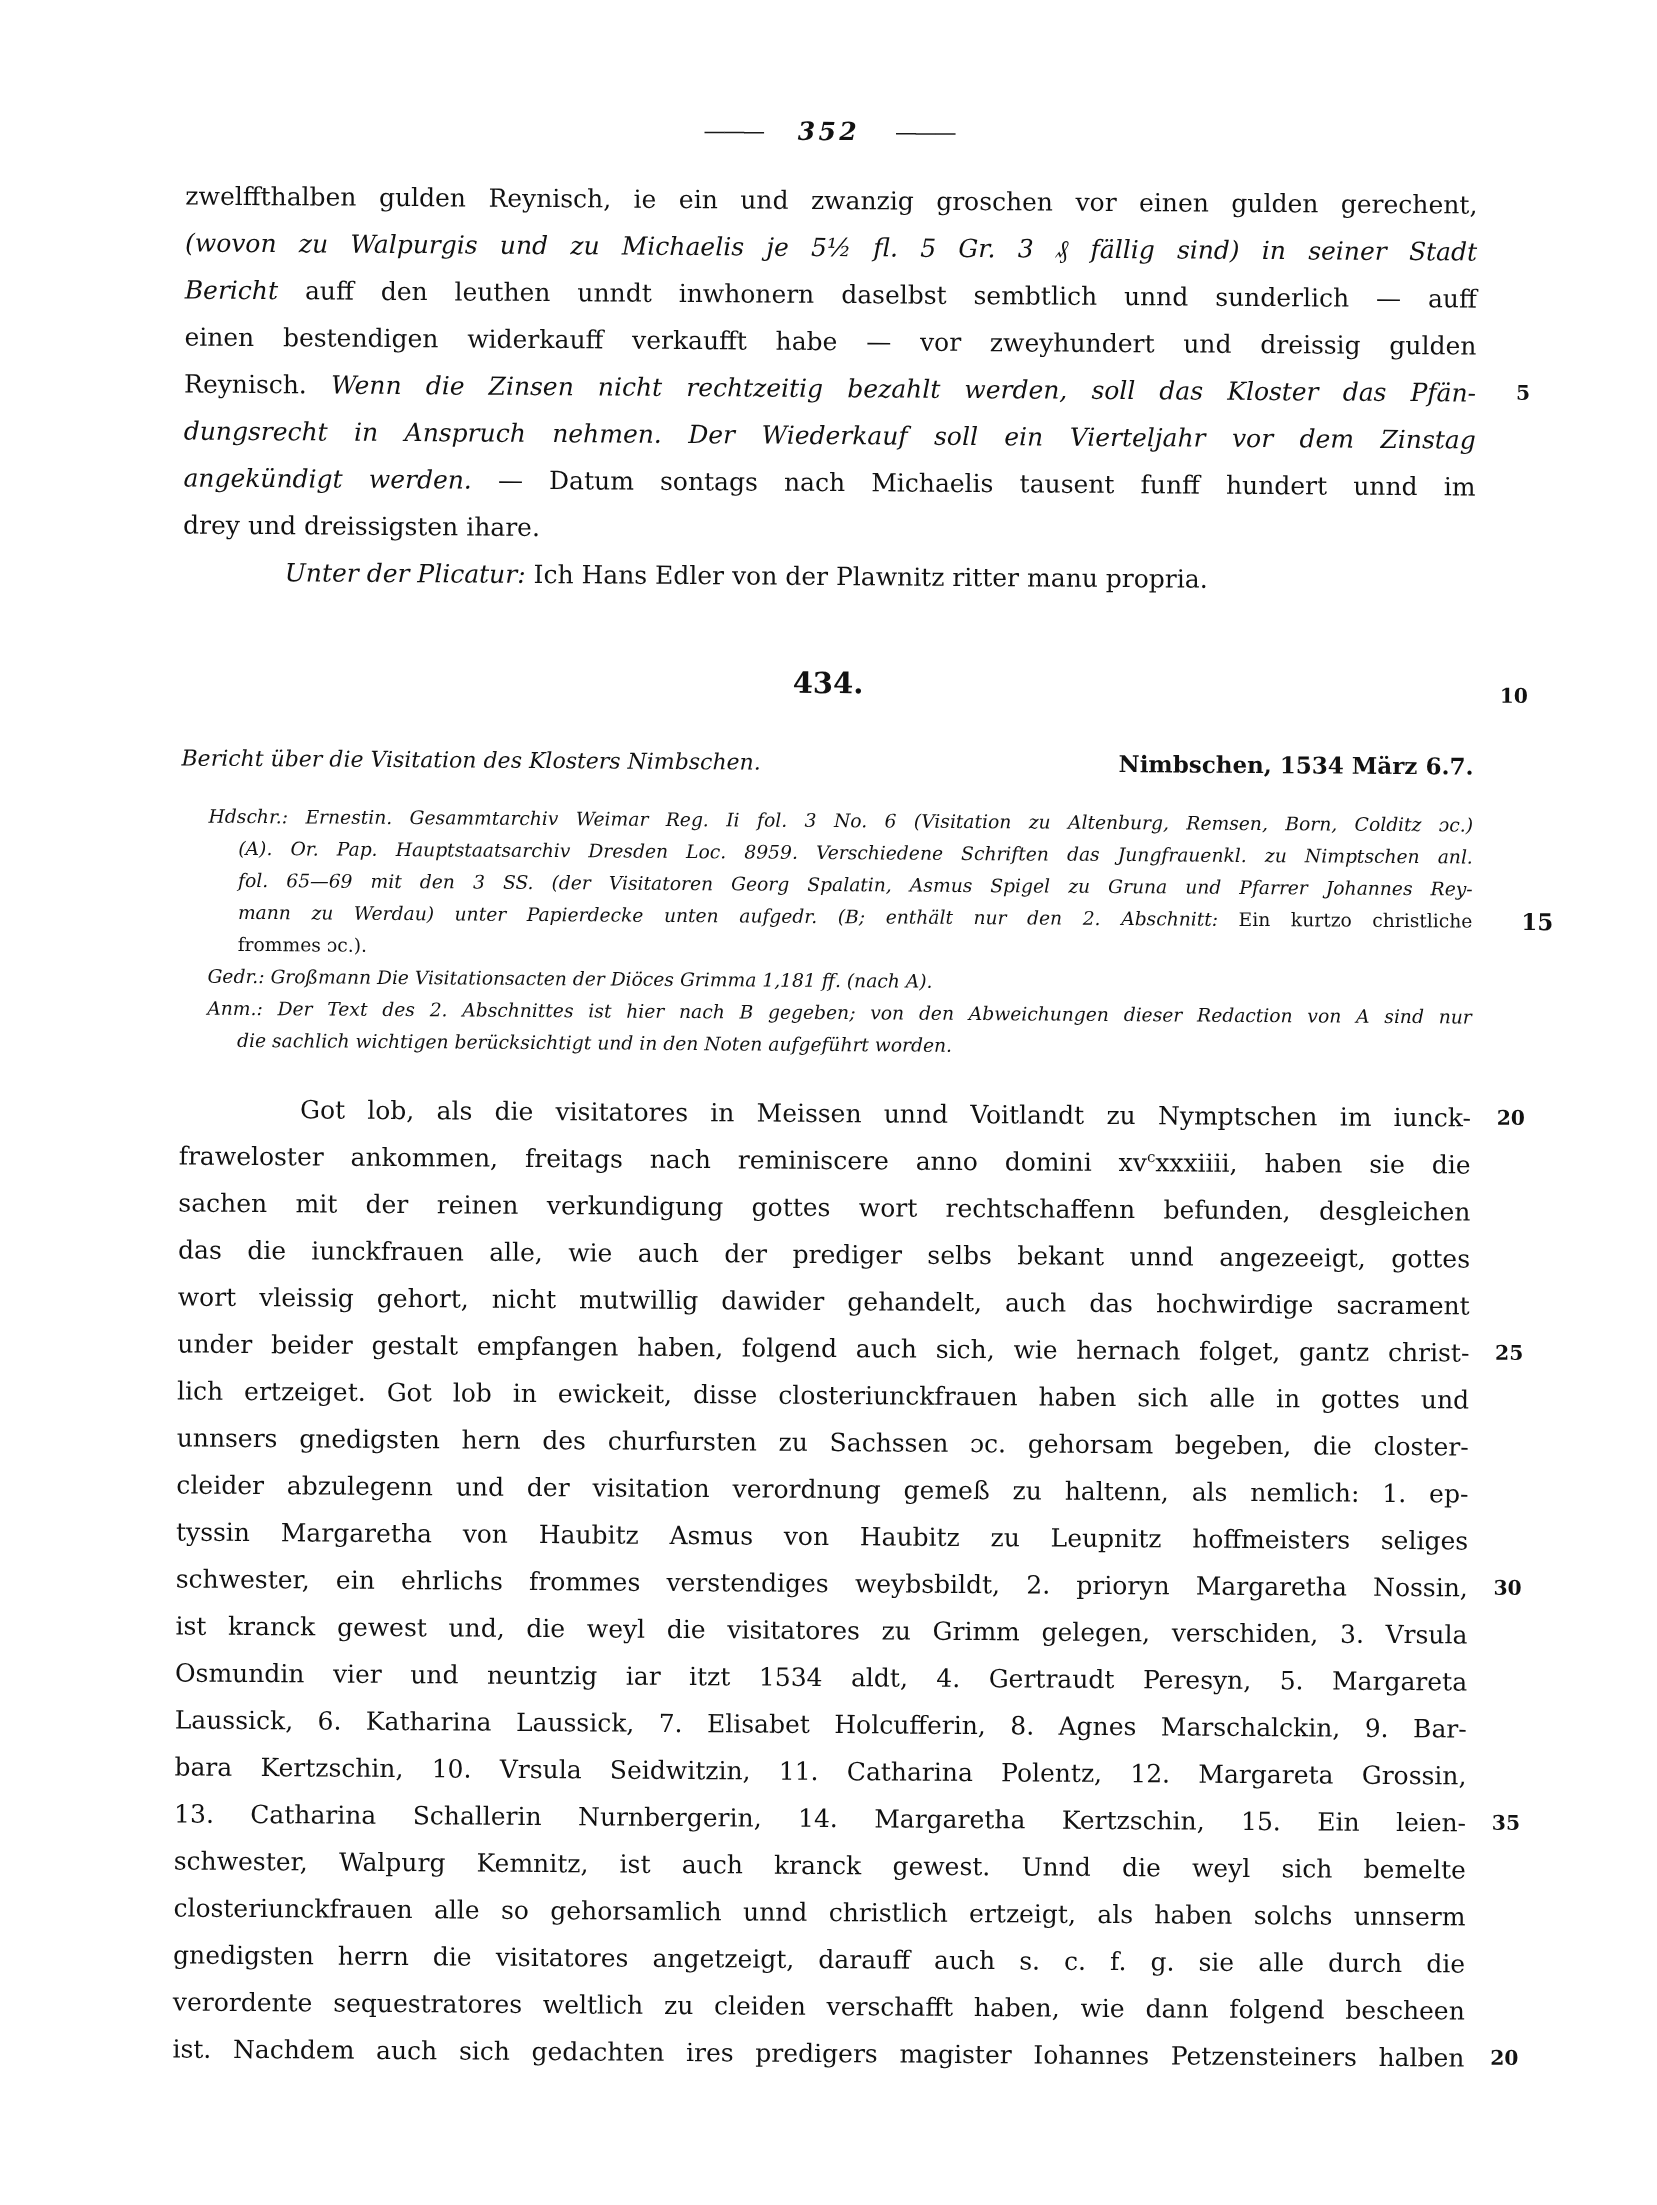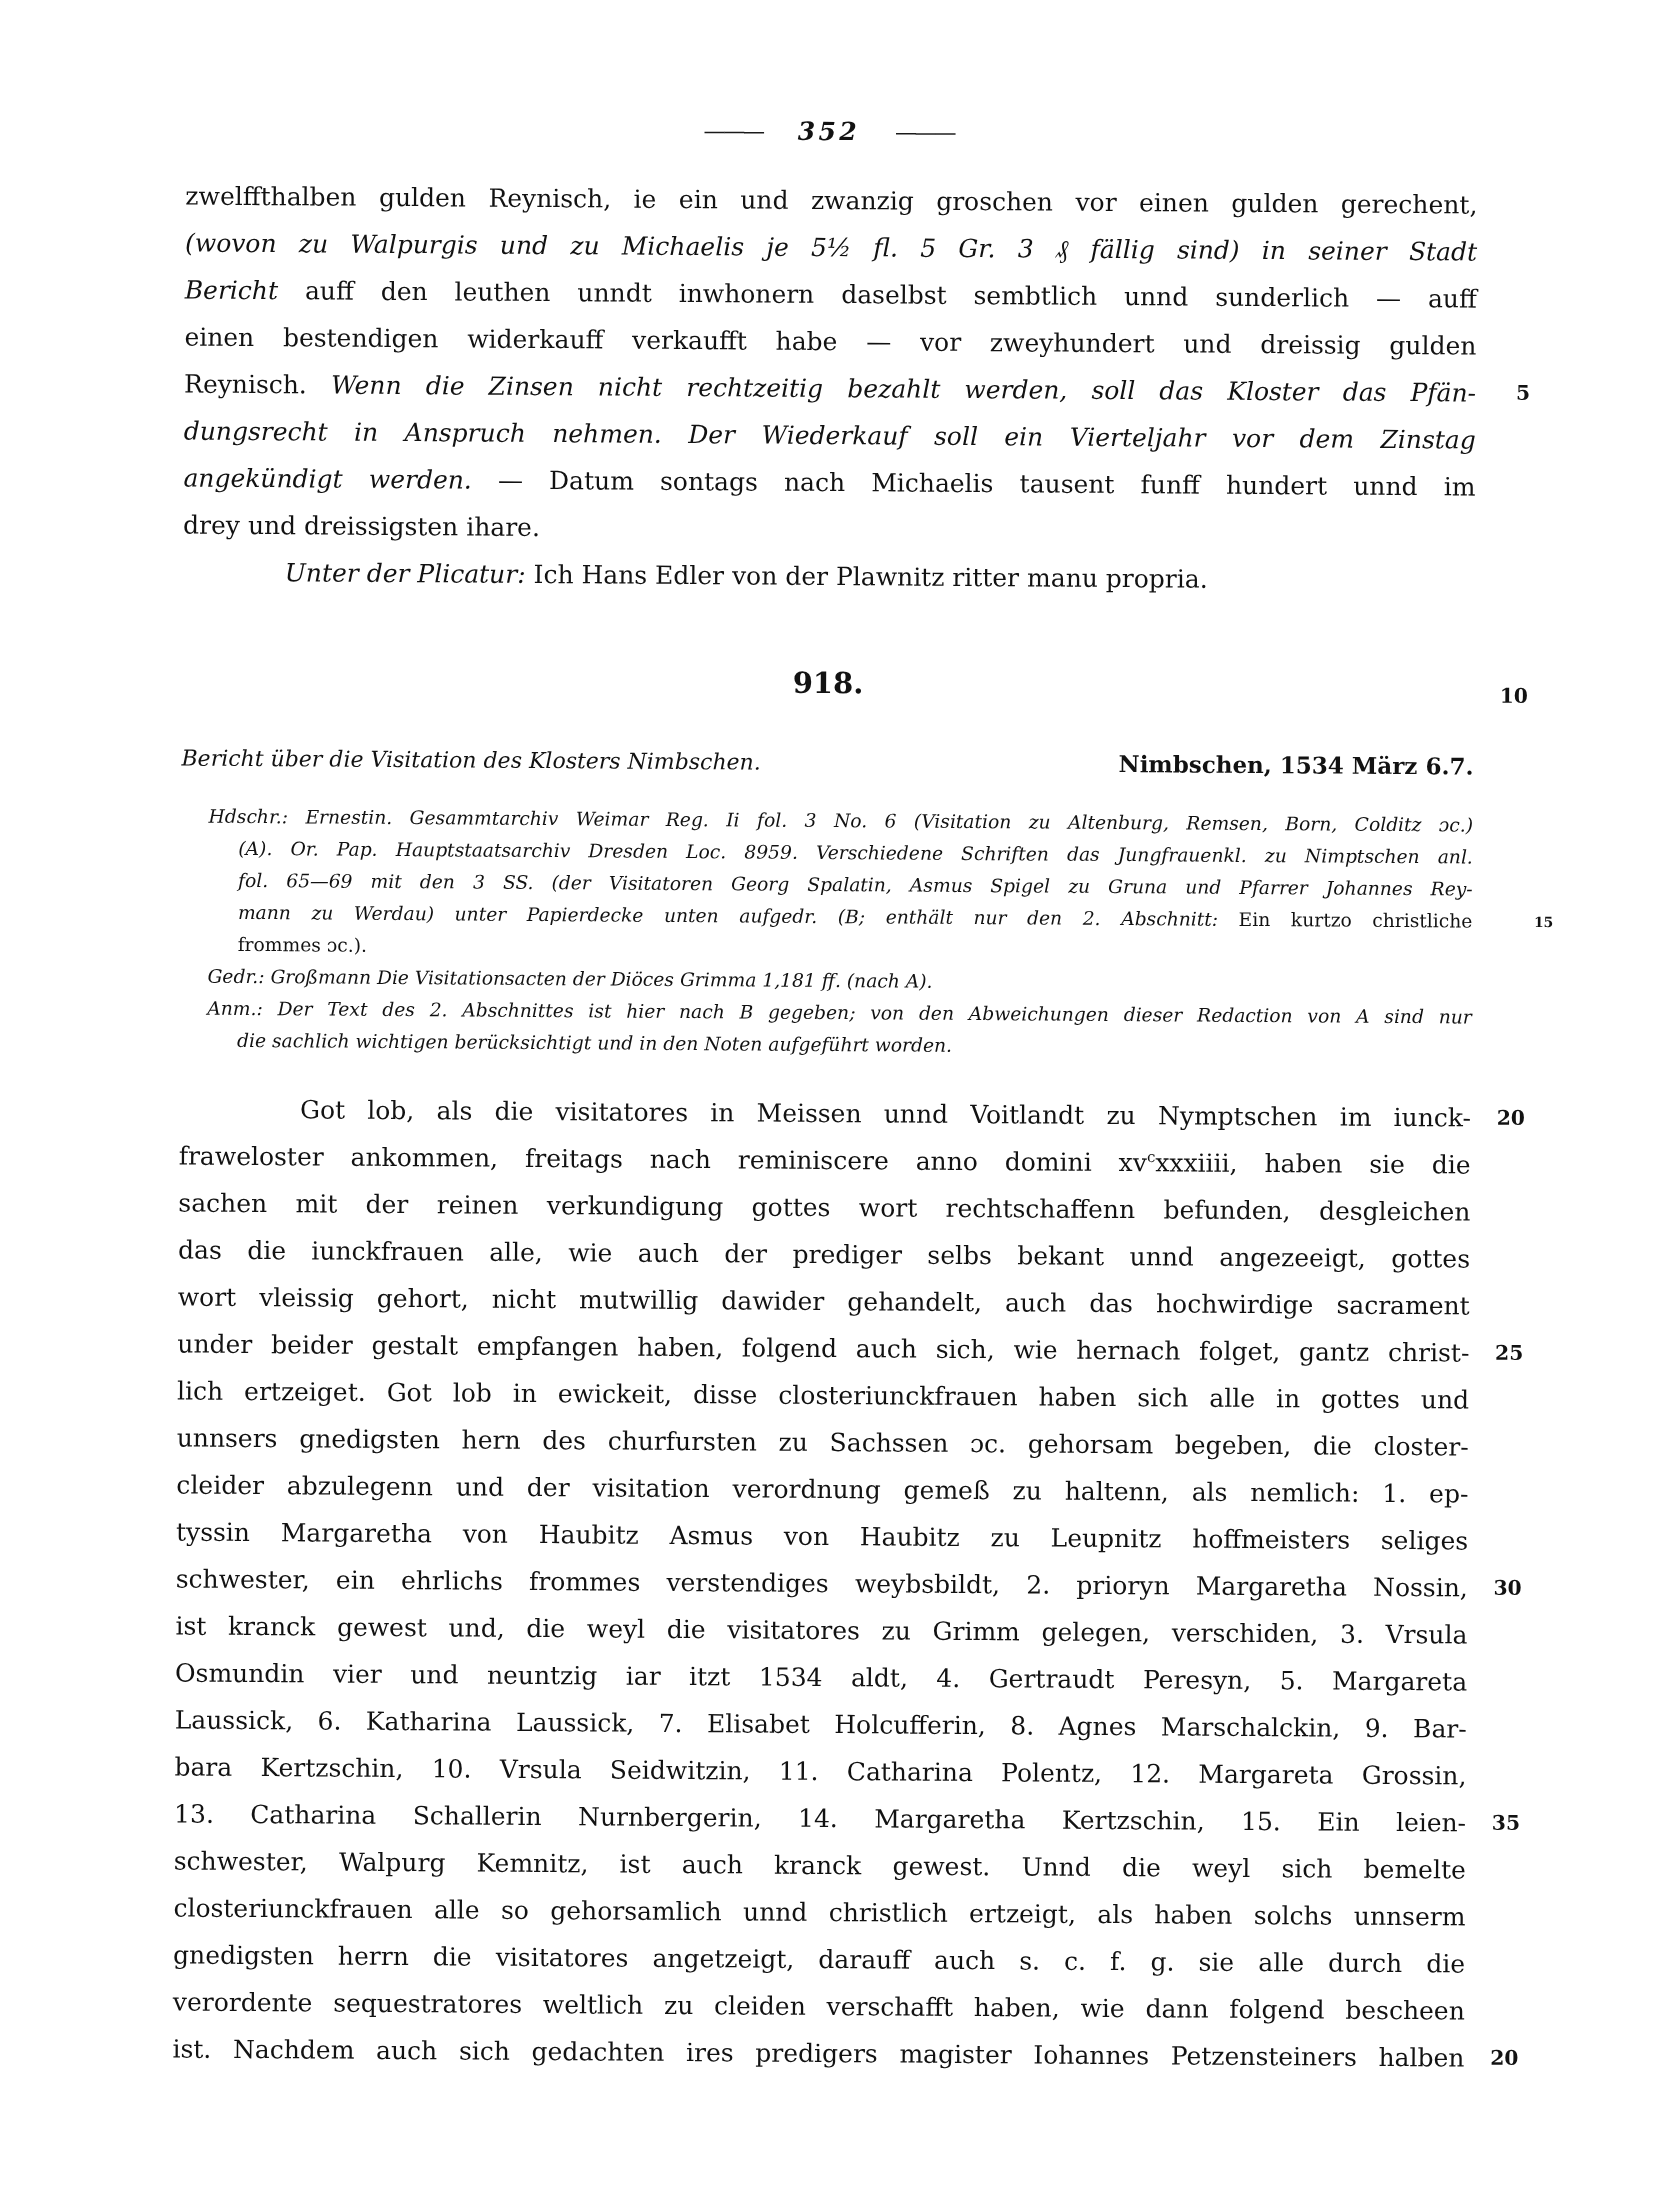--- a/index.html
+++ b/index.html
@@ -62,21 +62,21 @@
   .doc-title{font-style:italic;font-size:22px;}
   .doc-date{font-weight:bold;font-size:23px;}
   .headnote{
     margin-top:30px;
     padding-left:27.5px;
   }
   .headnote .line{
     font-size:18.7px;
     line-height:32px;
   }
-  .headnote .line .mnum{right:-81px;font-size:14px;}
+  .headnote .line .mnum{right:-81px;font-size:23px;}
   .body-main{margin-top:29px;}
 </style>
 </head>
 <body>
 
 <div class="sheet">
 
   <div class="running-header">
     <span class="dash">———</span>
     <span class="pagenum">352</span>
@@ -94,21 +94,21 @@
           <div class="line"><span>Reynisch.  </span><span class="it">Wenn die Zinsen nicht rechtzeitig bezahlt werden, soll das Kloster das Pfän-</span><span class="mnum">5</span></div>
           <div class="line"><span class="it">dungsrecht in Anspruch nehmen.  Der Wiederkauf soll ein Vierteljahr vor dem Zinstag</span></div>
           <div class="line"><span class="it">angekündigt werden.</span><span> — Datum sontags nach Michaelis tausent funff hundert unnd im</span></div>
           <div class="line noj"><span>drey und dreissigsten ihare.</span></div>
           <div class="line noj plicatur-indent"><span class="it">Unter der Plicatur:</span><span> Ich Hans Edler von der Plawnitz ritter manu propria.</span></div>
         </div>
     </section>
 
     <section>
       <div class="doc-number-row">
-        <span>918.</span>
+        <span>434.</span>
         <span class="mnum">10</span>
       </div>
 
       <div class="title-row">
         <span class="doc-title">Bericht über die Visitation des Klosters Nimbschen.</span>
         <span class="doc-date">Nimbschen, 1534 März 6.7.</span>
       </div>
 
       <div class="headnote">
           <div class="line"><span class="it">Hdschr.: Ernestin. Gesammtarchiv Weimar Reg. Ii fol. 3 No. 6 (Visitation zu Altenburg, Remsen, Born, Colditz ɔc.)</span></div>

